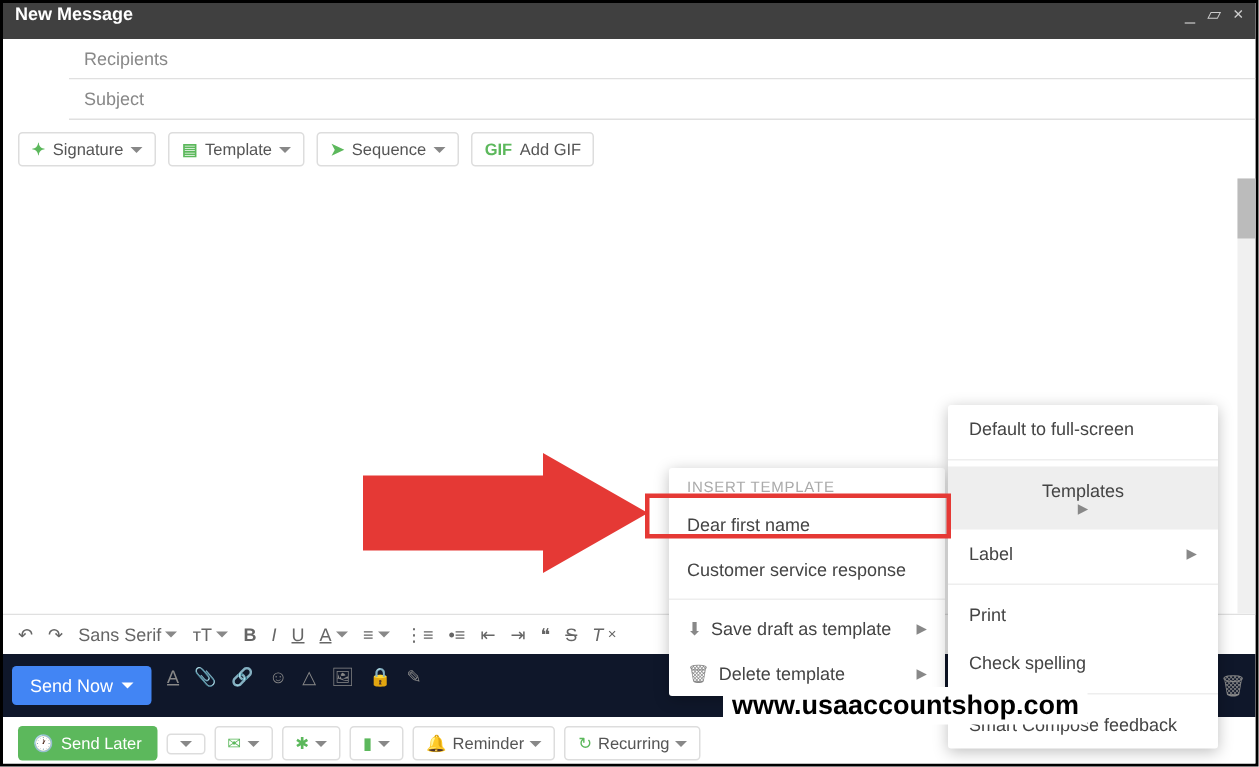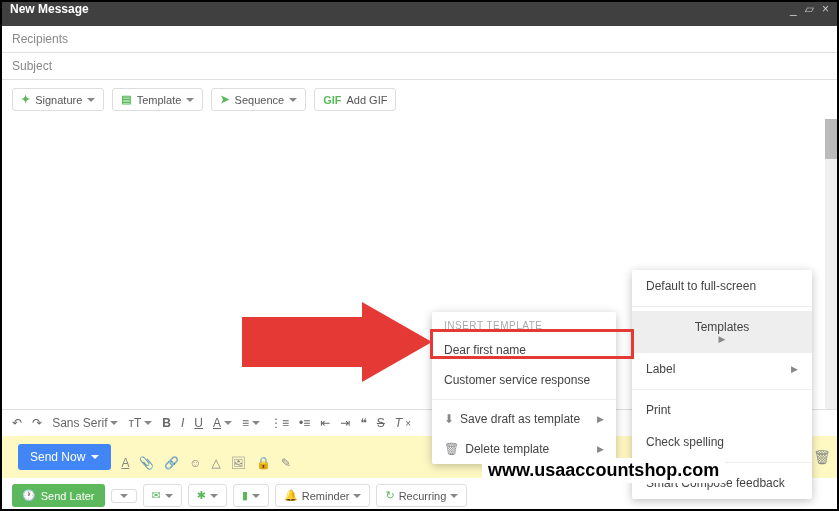--- a/index.html
+++ b/index.html
@@ -3,53 +3,53 @@
 <meta charset="utf-8">
 <style>
 * { margin: 0; padding: 0; box-sizing: border-box; }
 body { font-family: Arial, sans-serif; font-size: 12px; background: #fff; width: 839px; height: 511px; position: relative; overflow: hidden; border: 2px solid #000; }
 
 .titlebar { background: #404040; color: #fff; height: 24px; display: flex; padding: 0 8px; justify-content: space-between; }
 .titlebar-title { font-size: 12px; font-weight: bold; }
 .titlebar-controls { display: flex; gap: 8px; font-size: 12px; }
 .tb-ctrl { cursor: pointer; color: #ccc; }
 
-.field-row { border-bottom: 1px solid #e0e0e0; padding: 6px 10px; color: #888; font-size: 12px; background: #fff; }
+.field-row { border-bottom: 1px solid #e0e0e0; padding: 6px 10px; color: #888; font-size: 12px; background: #fff; margin-left: 44px; }
 
 .toolbar-row { display: flex; gap: 8px; padding: 8px 10px; background: #fff; }
 .tool-btn { border: 1px solid #ddd; border-radius: 3px; padding: 4px 8px; display: flex; align-items: center; gap: 5px; font-size: 11px; color: #555; cursor: pointer; background: #fff; }
 .tool-btn .green { color: #5cb85c; font-weight: bold; }
 .caret { width: 0; height: 0; border-left: 4px solid transparent; border-right: 4px solid transparent; border-top: 4px solid #888; }
 
 .compose-body { position: relative; height: 290px; background: #fff; }
 .scrollbar { position: absolute; right: 0; top: 0; width: 12px; height: 100%; background: #f0f0f0; }
 .scrollbar-thumb { width: 100%; height: 40px; background: #bbb; }
 
 .format-toolbar { display: flex; align-items: center; gap: 10px; padding: 6px 10px; border-top: 1px solid #e0e0e0; color: #666; font-size: 12px; background: #fff; }
 .fmt-item { display: flex; align-items: center; gap: 3px; cursor: pointer; }
 
-.send-row { display: flex; align-items: flex-end; gap: 10px; padding: 8px 16px; background: #fef9c3; }
+.send-row { display: flex; align-items: flex-start; gap: 10px; padding: 8px 6px; background: #0f172a; }
 .send-now { background: #4285f4; color: #fff; border-radius: 3px; padding: 6px 12px; display: flex; align-items: center; gap: 6px; cursor: pointer; font-size: 12px; }
 .send-caret { width: 0; height: 0; border-left: 4px solid transparent; border-right: 4px solid transparent; border-top: 4px solid #fff; }
 .send-icons { display: flex; gap: 10px; color: #888; }
 .send-icons span { cursor: pointer; }
 
 .bottom-row { display: flex; align-items: center; gap: 6px; padding: 6px 10px; background: #fff; }
 .green-btn { background: #5cb85c; color: #fff; border-radius: 3px; padding: 5px 10px; font-size: 11px; display: flex; align-items: center; gap: 5px; cursor: pointer; }
 .tiny-green { border: 1px solid #ddd; border-radius: 3px; padding: 4px 8px; display: flex; align-items: center; gap: 4px; font-size: 11px; color: #555; cursor: pointer; background: #fff; }
 .tiny-green .g { color: #5cb85c; }
 
 .context-menu { position: absolute; background: #fff; box-shadow: 0 2px 10px rgba(0,0,0,0.25); border-radius: 2px; font-size: 12px; z-index: 20; min-width: 180px; }
 .menu-right { right: 25px; top: 268px; }
 .menu-item { padding: 9px 14px; color: #444; cursor: pointer; display: flex; justify-content: space-between; align-items: center; }
 .menu-item.selected { background: #eee; flex-direction: column; }
 .menu-sep { height: 1px; background: #eee; margin: 4px 0; }
 .menu-arrow { font-size: 9px; color: #888; }
 
-.submenu { position: absolute; left: 430px; top: 310px; background: #fff; box-shadow: 0 2px 10px rgba(0,0,0,0.25); border-radius: 2px; font-size: 12px; z-index: 19; width: 184px; }
+.submenu { position: absolute; left: 444px; top: 310px; background: #fff; box-shadow: 0 2px 10px rgba(0,0,0,0.25); border-radius: 2px; font-size: 12px; z-index: 19; width: 184px; }
 .submenu-header { color: #aaa; font-size: 10px; padding: 8px 12px 4px; letter-spacing: 0.5px; }
 .submenu-item { padding: 8px 12px; color: #444; cursor: pointer; display: flex; justify-content: space-between; align-items: center; }
 .submenu-highlight { border: 3px solid #e53935; position: absolute; z-index: 21; left: 428px; top: 327px; width: 204px; height: 30px; pointer-events: none; }
 
 .red-arrow { position: absolute; left: 240px; top: 300px; z-index: 30; }
 
 .watermark { position: absolute; left: 480px; top: 456px; font-size: 18px; font-weight: bold; color: #000; z-index: 50; background: #fff; padding: 2px 6px; }
 
 .trash-icon { position: absolute; right: 6px; bottom: 44px; color: #888; font-size: 14px; z-index: 5; cursor: pointer; }
 </style>

